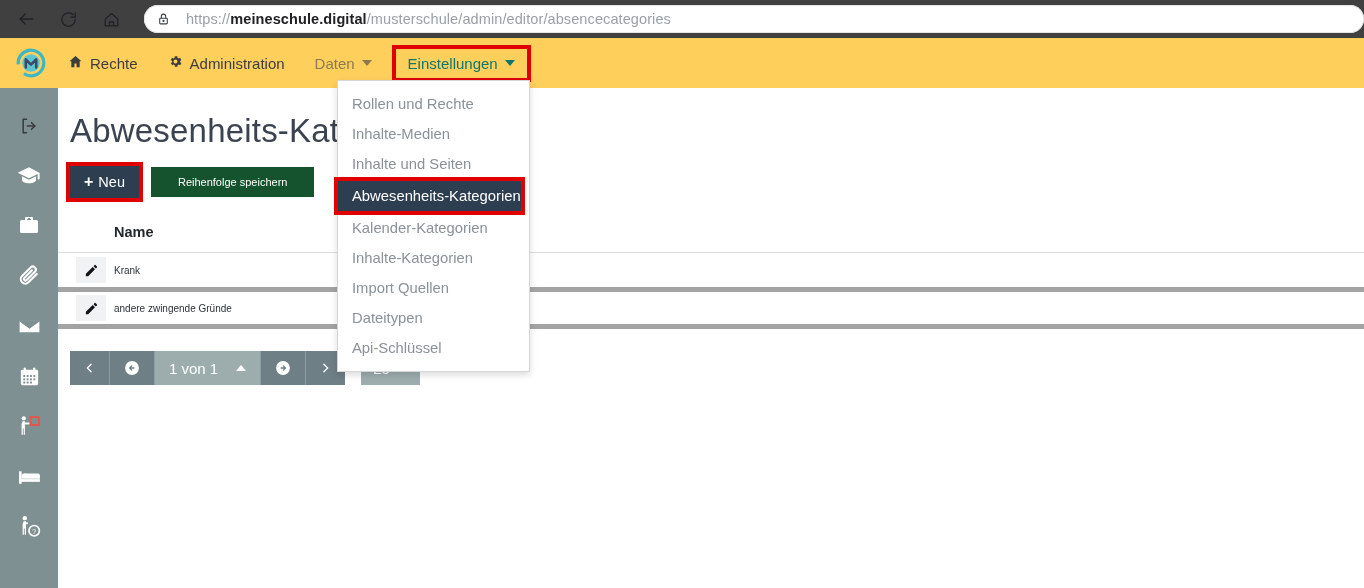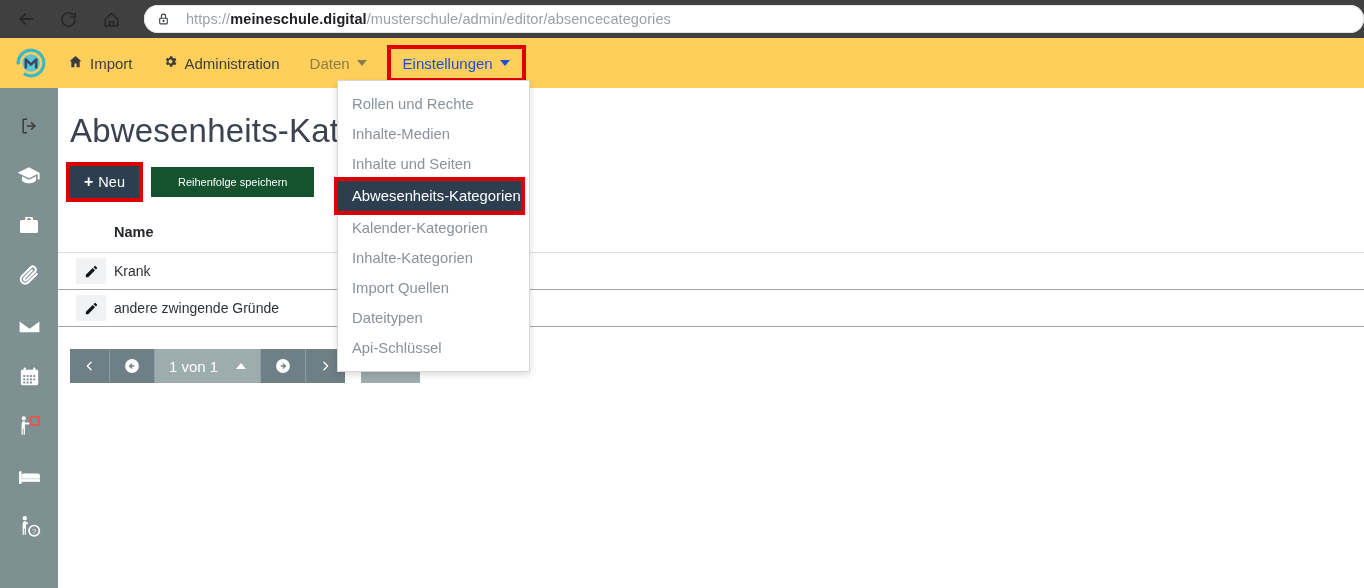--- a/index.html
+++ b/index.html
@@ -60,21 +60,21 @@
     display: flex; align-items: center; gap: 7px;
     font-size: 15px;
     color: #3d3d3d;
     padding: 5px 10px;
     margin-left: 10px;
     white-space: nowrap;
   }
   .navitem.muted { color: #8a7b4e; }
   .navitem.highlight {
     outline: 4px solid #e00000;
-    color: #1d4ed8;
+    color: #0f766e;
     margin-left: 14px;
     padding: 6px 12px;
   }
   .caret-down {
     width: 0; height: 0;
     border-left: 5px solid transparent;
     border-right: 5px solid transparent;
     border-top: 6px solid currentColor;
     display: inline-block;
   }
@@ -138,23 +138,23 @@
   table.grid th {
     text-align: left;
     font-size: 14.5px;
     color: #23272b;
     font-weight: 700;
     padding: 6px 0 12px 0;
     border-bottom: 1px solid #dddddd;
   }
   table.grid td {
     padding: 0;
-    border-bottom: 1px solid #a3a3a3;
+    border-bottom: 5px solid #a3a3a3;
     height: 37px;
-    font-size: 14px;
+    font-size: 10px;
     color: #2d3237;
   }
   th.col-icon, td.col-icon { width: 56px; }
   .edit-cell {
     width: 30px; height: 26px;
     background: #f1f2f3;
     display: flex; align-items: center; justify-content: center;
     margin-left: 18px;
     color: #111418;
   }
@@ -261,21 +261,21 @@
       <path d="M13.5 25.5 V15.5 L20 22 L26.5 15.5 V25.5" fill="none" stroke="#3a4a66" stroke-width="3.2" stroke-linejoin="round" stroke-linecap="round"></path>
     </svg>
   </div>
 
   <div class="navitem">
     <span>
       <svg width="15" height="15" viewBox="0 0 24 24" fill="currentColor">
           <path d="M12 3 2.5 11.5h2.8V21h5V15h3.4v6h5v-9.5h2.8z"></path>
         </svg>
     </span>
-    <span>Import</span>
+    <span>Rechte</span>
   </div>
 
   <div class="navitem">
     <span>
       <svg width="15" height="15" viewBox="0 0 24 24" fill="currentColor">
           <path d="M19.4 13a7.6 7.6 0 0 0 0-2l2-1.5-2-3.4-2.4 1a7.5 7.5 0 0 0-1.7-1l-.4-2.6h-3.9l-.4 2.6c-.6.2-1.2.6-1.7 1l-2.4-1-2 3.4L6.6 11a7.6 7.6 0 0 0 0 2l-2 1.5 2 3.4 2.4-1c.5.4 1.1.8 1.7 1l.4 2.6h3.9l.4-2.6c.6-.2 1.2-.6 1.7-1l2.4 1 2-3.4zM12 15.2A3.2 3.2 0 1 1 12 8.8a3.2 3.2 0 0 1 0 6.4z"></path>
         </svg>
     </span>
     <span>Administration</span>
   </div>

